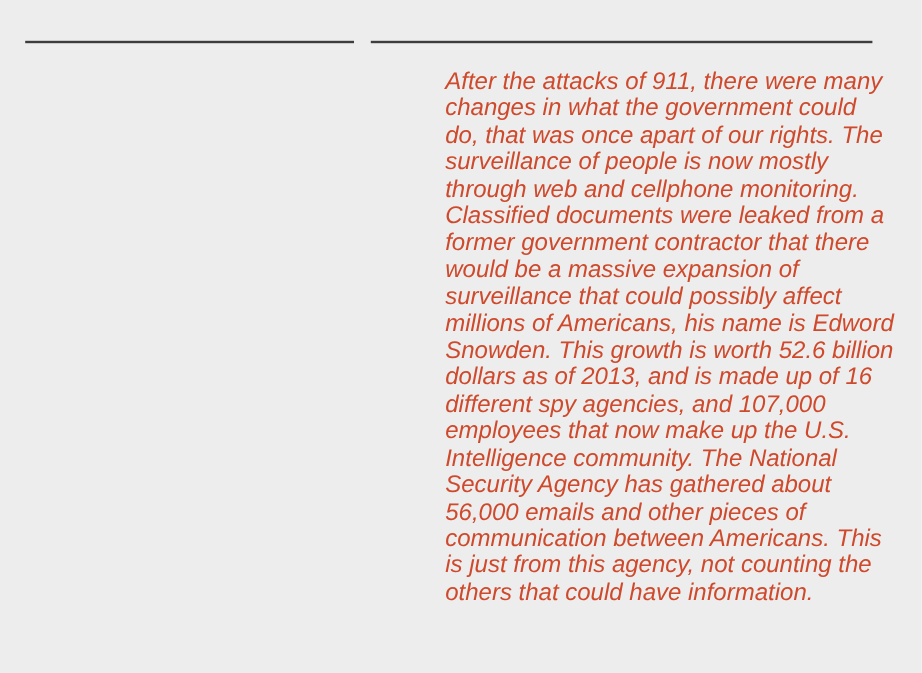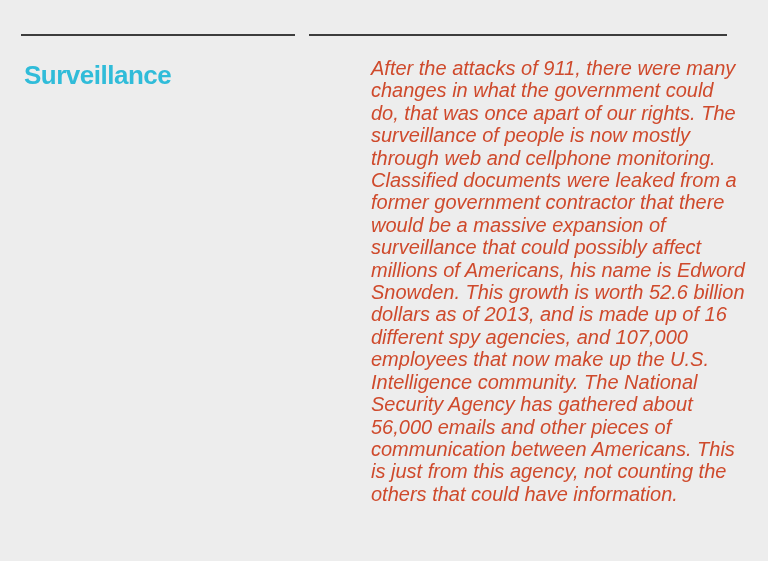--- a/index.html
+++ b/index.html
@@ -48,21 +48,20 @@
     color: var(--body);
     white-space: pre;
   }
 </style>
 </head>
 <body>
 
 <div class="slide">
   <div class="rule rule-left"></div>
   <div class="rule rule-right"></div>
-  <h1 class="slide-title">Surveillance</h1>
   <p class="body-paragraph">After the attacks of 911, there were many
 changes in what the government could
 do, that was once apart of our rights. The
 surveillance of people is now mostly
 through web and cellphone monitoring.
 Classified documents were leaked from a
 former government contractor that there
 would be a massive expansion of
 surveillance that could possibly affect
 millions of Americans, his name is Edword

